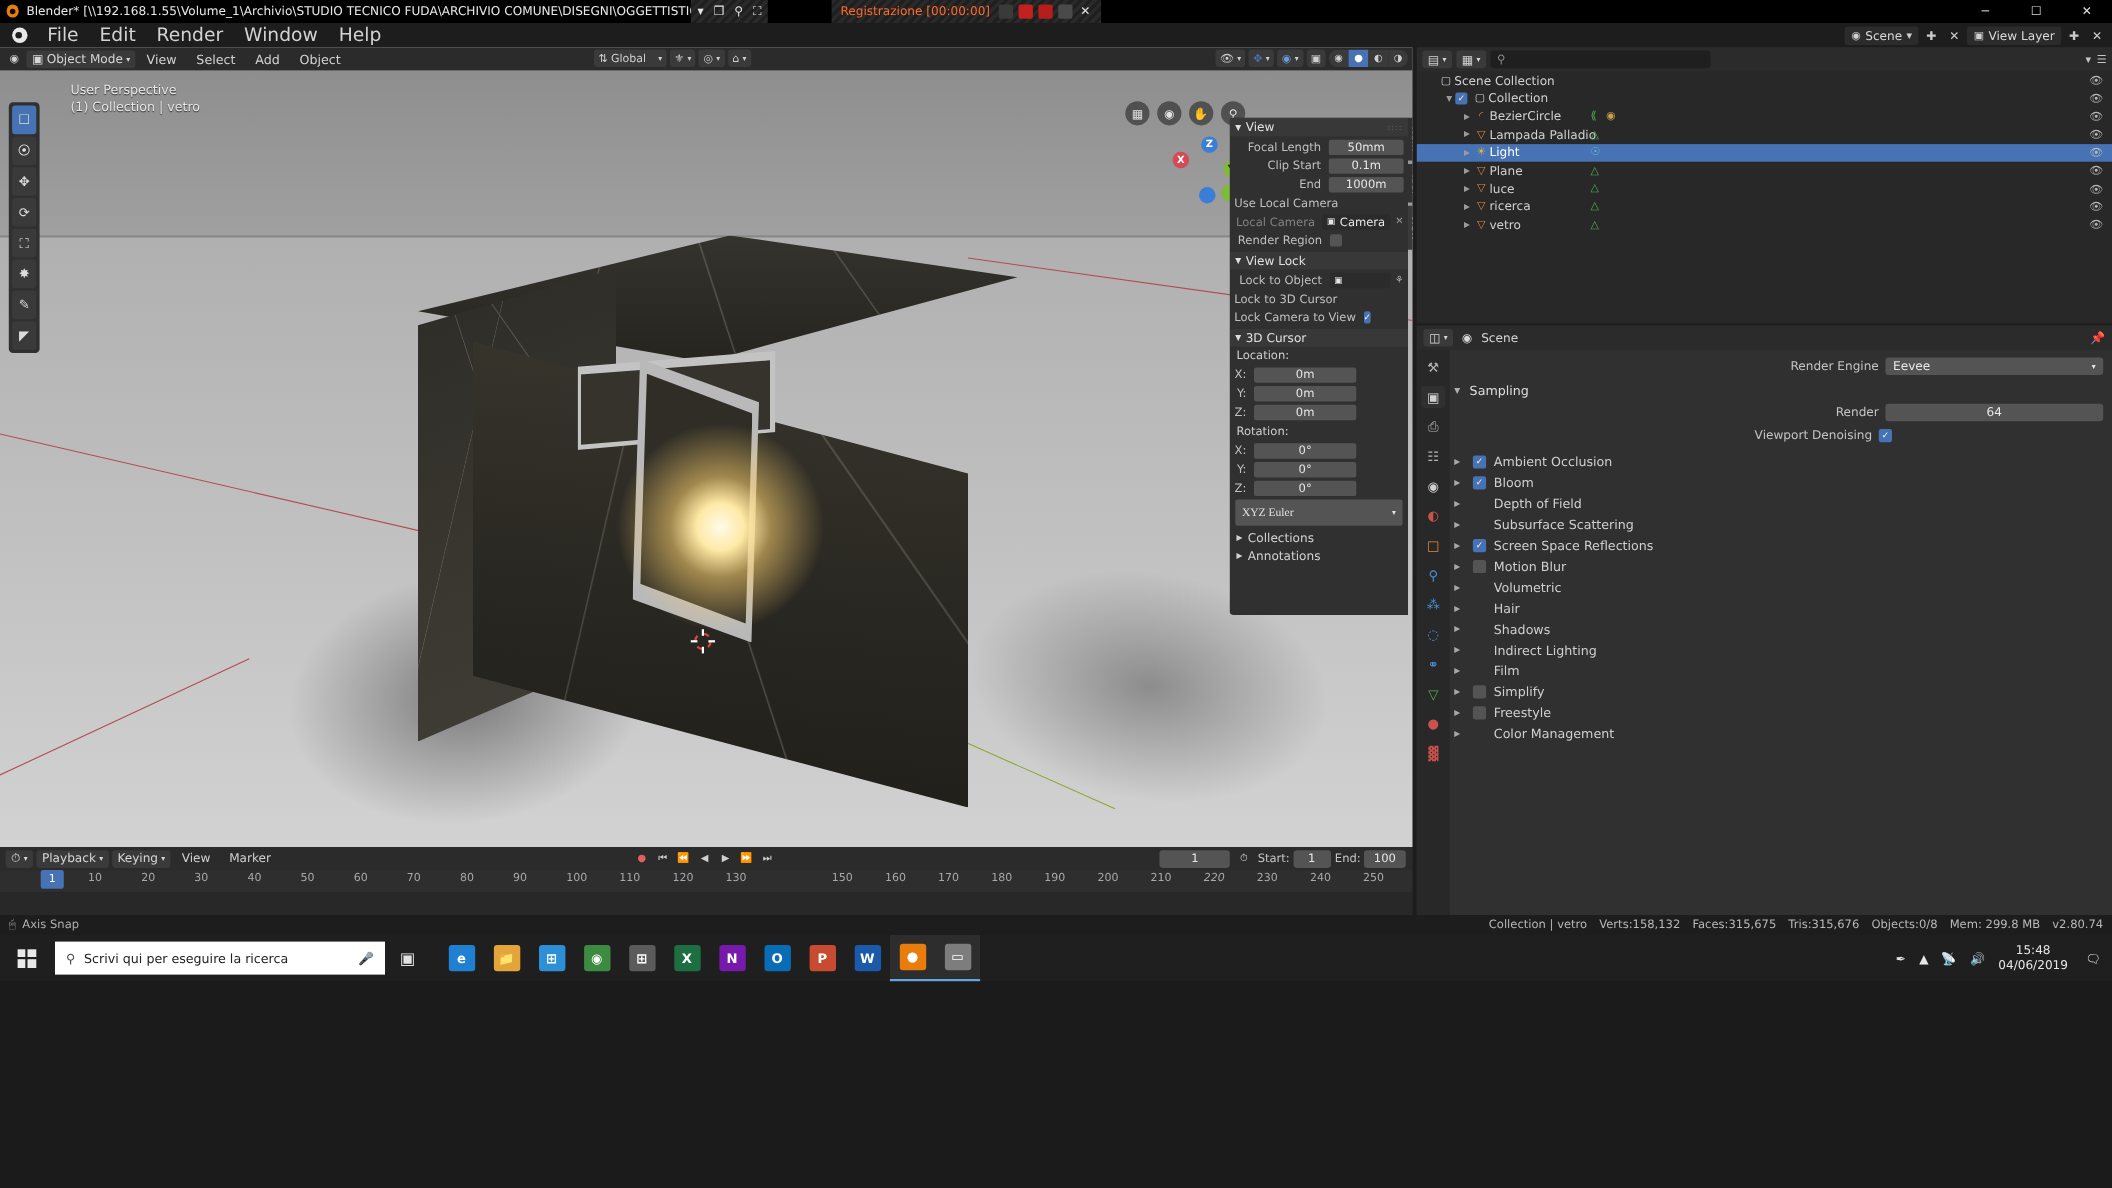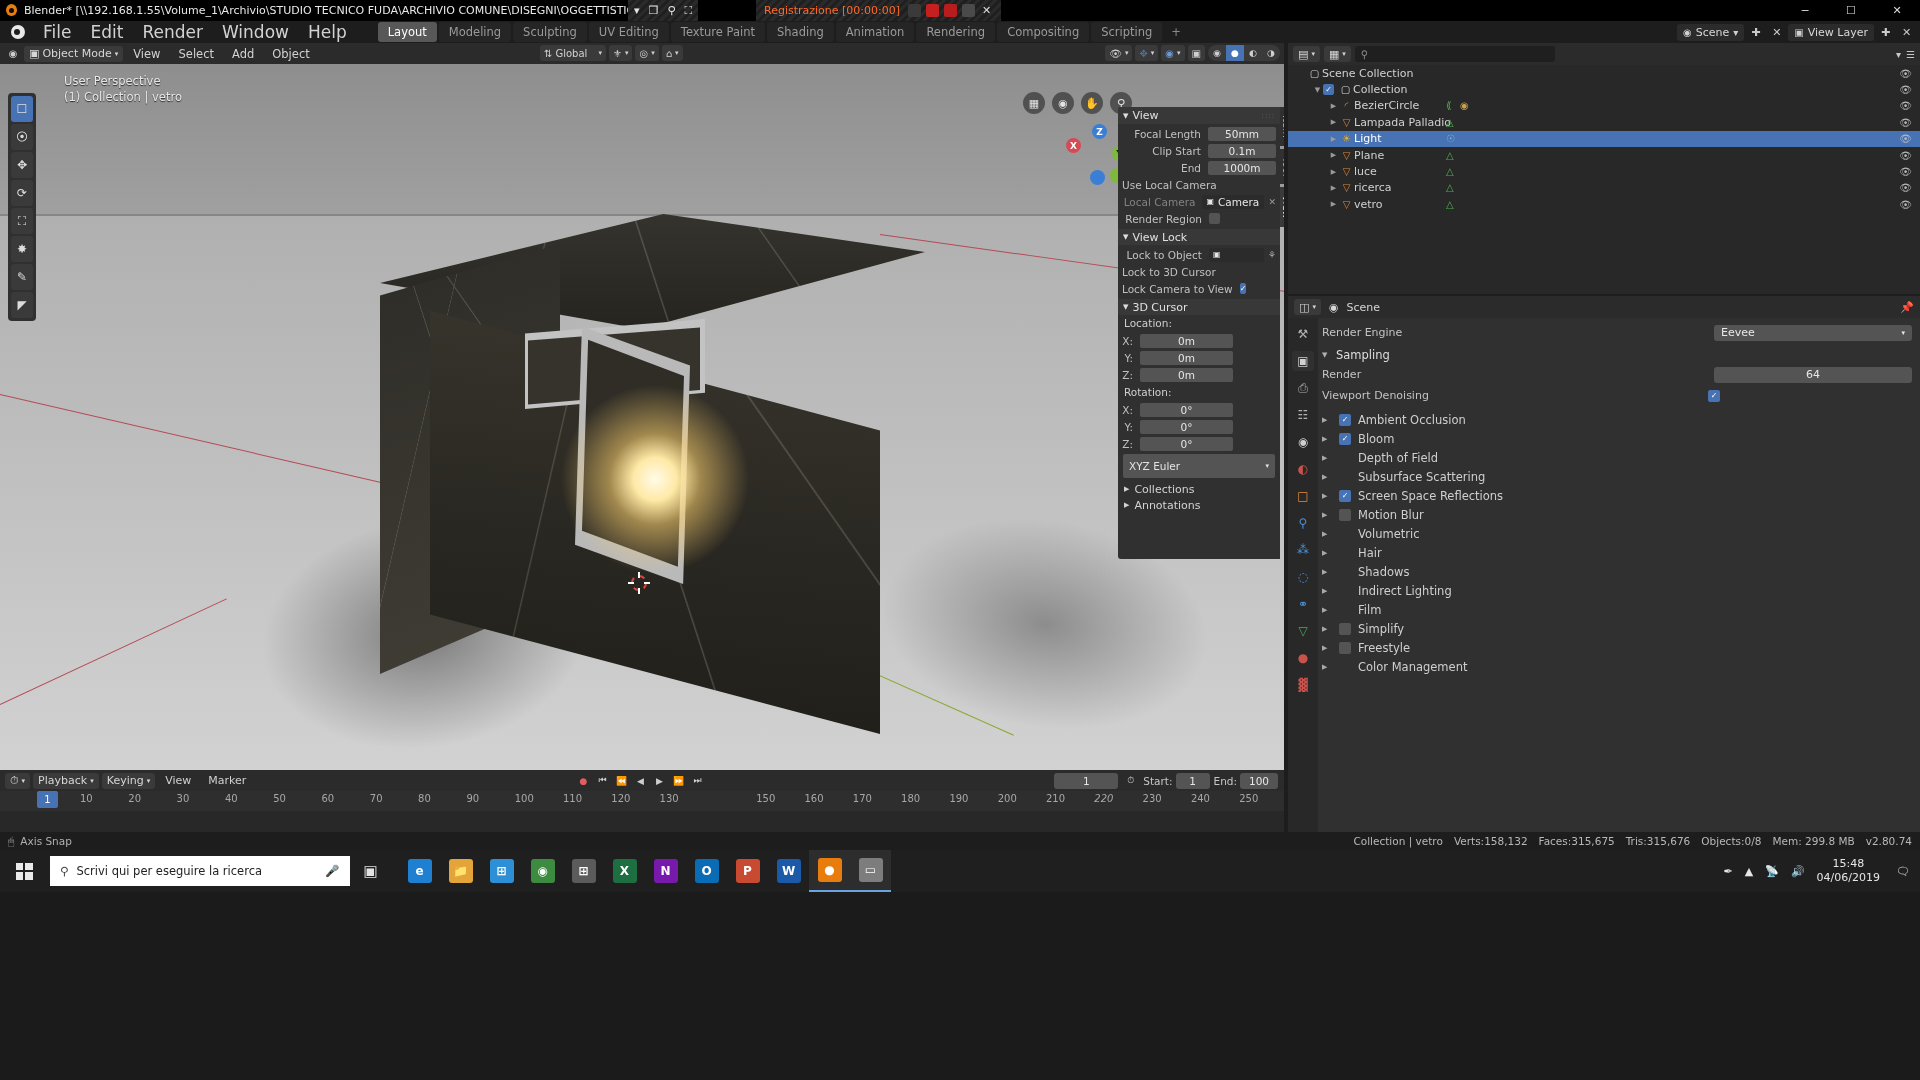--- a/index.html
+++ b/index.html
@@ -157,21 +157,21 @@
   .np-val.dark { background:#2b2b2b; }
   .np-val.full { width:93px; }
   .cb { width:11px; height:11px; border-radius:2px; background:#545454; }
   .cb.on { background:#4772b3; color:#fff; font-size:8px; text-align:center;
     line-height:11px; }
   .np-sec { display:flex; align-items:center; gap:4px; height:16px; padding:0 5px;
     margin-top:3px; background:#383838; color:#e0e0e0; font-size:11px; }
   .np-subhead { color:#cfcfcf; font-size:10.5px; padding:2px 6px; }
   .np-dropdown { margin:3px 5px; height:14px; background:#545454; border-radius:2px;
     color:#e2e2e2; font-size:10.5px; display:flex; align-items:center;
-    padding:12px 6px; }
+    padding:12px 6px;font-family:Liberation Serif, serif; }
   .np-dropdown .cv { margin-left:auto; font-size:7px; }
   .np-collapsed { display:flex; align-items:center; gap:5px; height:16px;
     padding:0 6px; color:#d2d2d2; font-size:11px; }
   .np-tabs { position:absolute; left:1280px; top:64px; width:14px; z-index:19; }
   .np-tab { writing-mode:vertical-rl; background:#303030; color:#b4b4b4;
     font-size:10px; padding:8px 1px; margin-bottom:3px; border-radius:0 3px 3px 0; }
 
   
   .outliner { position:absolute; left:1288px; top:43px; width:632px; height:251px;
     background:#282828; }
@@ -196,21 +196,21 @@
     gap:8px; padding:0 6px; color:#d5d5d5; font-size:11px; }
   .pr-tabcol { position:absolute; left:0; top:22px; width:30px; bottom:0;
     background:#282828; padding-top:6px; display:flex; flex-direction:column;
     align-items:center; gap:7px; }
   .pr-tab { width:22px; height:20px; display:flex; align-items:center;
     justify-content:center; font-size:12px; color:#b2b2b2; border-radius:3px; }
   .pr-tab.active { background:#303030; color:#e6e6e6; }
   .pr-body { position:absolute; left:30px; top:22px; right:0; bottom:0;
     padding:6px 8px 0 4px; font-size:11px; color:#c8c8c8; }
   .pr-row { display:flex; align-items:center; height:17px; margin-bottom:4px; gap:6px; }
-  .pr-lab { flex:1; text-align:left; color:#c3c3c3; }
+  .pr-lab { flex:1; text-align:right; color:#c3c3c3; }
   .pr-field { width:198px; height:16px; background:#545454; border-radius:3px;
     color:#e8e8e8; display:flex; align-items:center; justify-content:center;
     font-size:11px; }
   .pr-field.drop { justify-content:space-between; padding:0 7px; }
   .pr-sec { display:flex; align-items:center; gap:6px; height:19px; color:#dedede;
     font-size:11.5px; margin:2px 0; }
   .pr-sec .tri { font-size:7px; width:8px; color:#b0b0b0; }
   .pr-chk { display:flex; align-items:center; gap:7px; height:19px;
     color:#cfcfcf; font-size:11.5px; }
 
@@ -310,33 +310,20 @@
     <div class="b1"></div>
         <div class="b2"></div>
   </div>
   <div class="menu" id="menu-root">
         <div>File</div>
         <div>Edit</div>
         <div>Render</div>
         <div>Window</div>
         <div>Help</div>
       </div>
-  <div class="wstabs" id="ws-root">
-        <div class="wstab active">Layout</div>
-        <div class="wstab">Modeling</div>
-        <div class="wstab">Sculpting</div>
-        <div class="wstab">UV Editing</div>
-        <div class="wstab">Texture Paint</div>
-        <div class="wstab">Shading</div>
-        <div class="wstab">Animation</div>
-        <div class="wstab">Rendering</div>
-        <div class="wstab">Compositing</div>
-        <div class="wstab">Scripting</div>
-        <div class="wstab plus">+</div>
-      </div>
 
   <div class="topbar-right">
     <div class="sel-box">
       <span class="ic">◉</span>
       <span class="nm">Scene</span>
       <span class="ic">▾</span>
     </div>
     <div class="icobtn">✚</div>
     <div class="icobtn">✕</div>
     <div class="sel-box">

